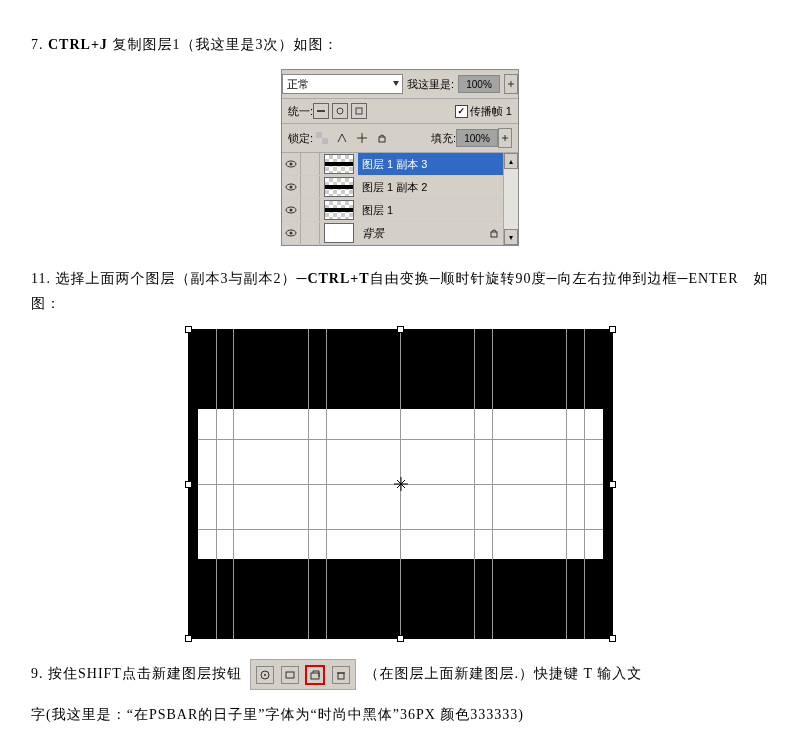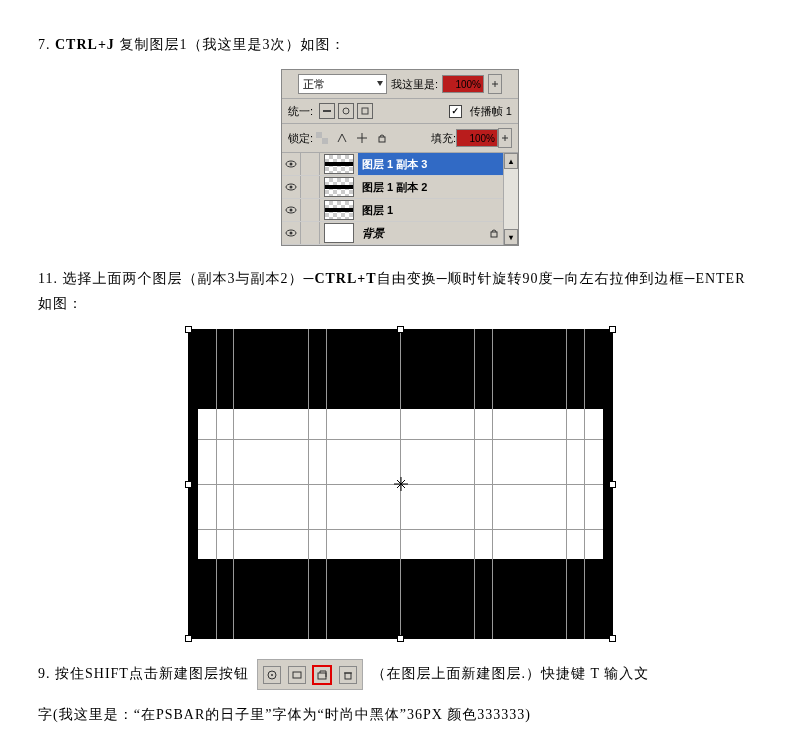--- a/index.html
+++ b/index.html
@@ -5,39 +5,39 @@
   body {
     font-family: "SimSun", "宋体", serif;
     font-size: 14px;
     color: #000;
     background: #fff;
     margin: 0;
     padding: 20px 30px;
     width: 740px;
   }
   .step-text {
-    margin: 12px 8px;
+    margin: 12px 1px;
     line-height: 1.8;
     letter-spacing: 1px;
   }
   .bold { font-weight: bold; }
   
   
   .layers-panel {
     width: 236px;
     margin: 8px auto 20px auto;
     border: 1px solid #888;
     background: #d4d0c8;
     font-family: Arial, "SimSun", sans-serif;
     font-size: 11px;
   }
   .lp-row1 {
     display: flex;
     align-items: center;
-    padding: 4px 16px;
+    padding: 4px 0;
     gap: 4px;
     border-bottom: 1px solid #aaa;
   }
   .lp-select {
     flex: 1;
     height: 18px;
     border: 1px solid #888;
     background: #fff;
     display:flex; align-items:center;
     padding: 0 4px;
@@ -48,36 +48,36 @@
     content:"";
     position:absolute; right:3px; top:6px;
     border-left:3px solid transparent;
     border-right:3px solid transparent;
     border-top:5px solid #333;
   }
   .lp-label { white-space: nowrap; }
   .lp-input {
     width: 36px; height: 16px;
     border: 1px solid #888;
-    background: #b91c1c;
+    background: #a3a3a3;
     font-size: 10px;
-    text-align: right;
+    text-align: center;
     padding: 0 2px;
   }
   .lp-arrow {
     width: 12px; height: 18px;
     border: 1px solid #888;
     background: #d4d0c8;
     display:flex; align-items:center; justify-content:center;
   }
   .lp-arrow svg { width:6px; height:6px; }
   .lp-row2 {
     display:flex; align-items:center;
     padding: 4px 6px;
-    gap: 6px;
+    gap: 0;
     border-bottom: 1px solid #aaa;
   }
   .mini-icons { display:flex; gap:3px; }
   .mini-icon {
     width:14px; height:14px;
     border:1px solid #666;
     background:#d4d0c8;
     display:flex;align-items:center;justify-content:center;
   }
   .flex-spacer { flex:1; }
@@ -97,21 +97,20 @@
   }
   .lock-icons { display:flex; gap:2px; }
   .lock-icon {
     width:16px; height:16px;
     display:flex;align-items:center;justify-content:center;
     border:1px solid transparent;
   }
   .layer-list {
     background:#fff;
     display:flex;
-    font-weight:bold;
   }
   .layer-rows { flex:1; }
   .layer-row {
     display:flex;
     align-items:center;
     height: 22px;
     border-bottom: 1px solid #ccc;
     gap: 0;
     background:#d4d0c8;
   }

